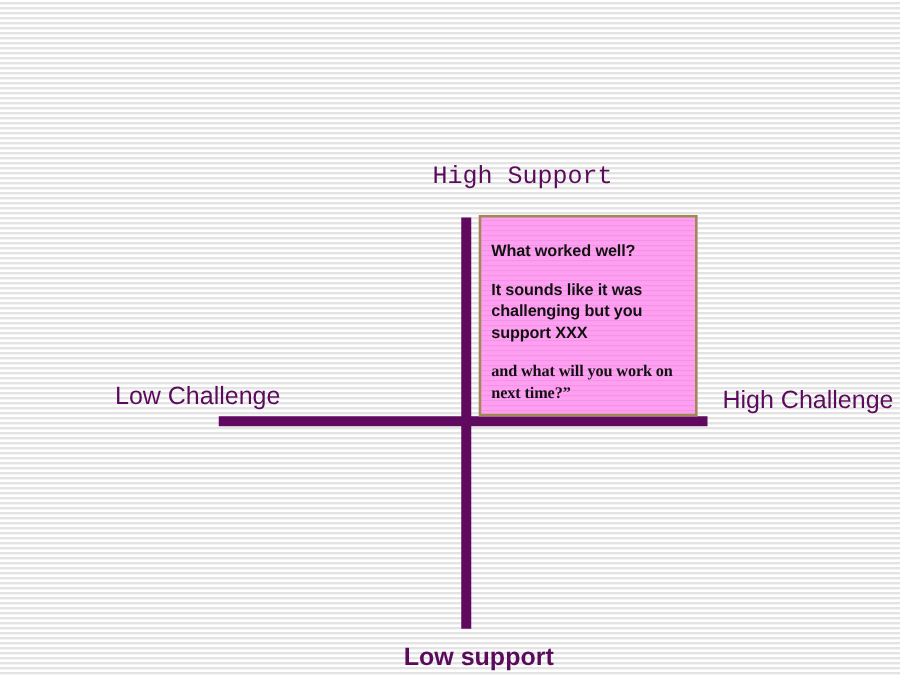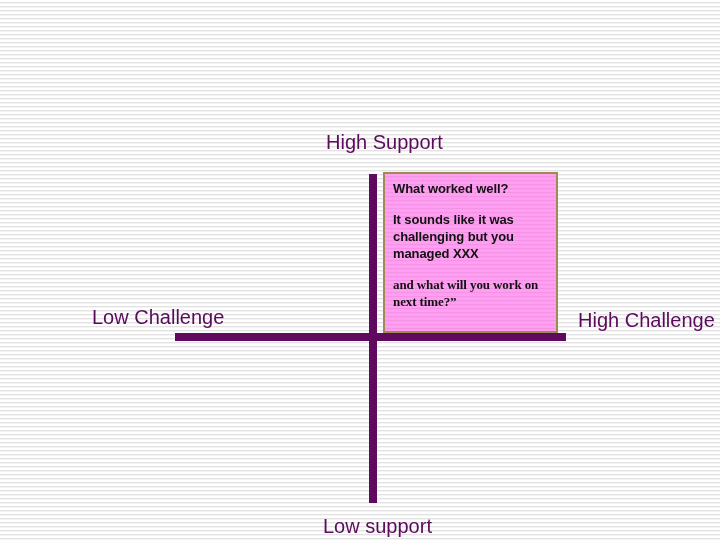--- a/index.html
+++ b/index.html
@@ -54,26 +54,28 @@
   
   .axis-label {
     position: absolute;
     color: #5b0b5b;
     font-size: 20px;
     line-height: 24px;
     white-space: nowrap;
     font-family: "Liberation Sans", sans-serif;
   }
   #label-high-support {
-    left: 326px;
+    left: 346px;
     top: 130px;
+    font-family: Liberation Mono, monospace;
   }
   #label-low-support {
     left: 323px;
     top: 514px;
+    font-weight: bold;
   }
   #label-low-challenge {
     left: 92px;
     top: 305px;
   }
   #label-high-challenge {
     left: 578px;
     top: 308px;
   }
 
@@ -89,21 +91,21 @@
     background-color: #fb9ef0;
     background-image: repeating-linear-gradient(
         to bottom,
         #ff9ff2 0px,
         #ff9ff2 2px,
         #f492e6 2px,
         #f492e6 3px,
         #fb9ef0 3px,
         #fb9ef0 4px
     );
-    padding: 6px 8px 0 8px;
+    padding: 18px 8px 0 8px;
     overflow: hidden;
   }
   .prompt-para {
     color: #111111;
     font-size: 13px;
     line-height: 17px;
     font-weight: bold;
     letter-spacing: -0.1px;
     margin: 0 0 14px 0;
     font-family: "Liberation Sans", sans-serif;
@@ -124,17 +126,17 @@
   <div class="axis-label" id="label-high-support">High Support</div>
 
   <div class="axis-label" id="label-low-support">Low support</div>
 
   <div class="axis-label" id="label-low-challenge">Low Challenge</div>
 
   <div class="axis-label" id="label-high-challenge">High Challenge</div>
 
   <div id="prompt-box">
     <p class="prompt-para">What  worked well?</p>
-    <p class="prompt-para">It sounds like it was challenging but you managed XXX</p>
+    <p class="prompt-para">It sounds like it was challenging but you support XXX</p>
     <p class="prompt-para">and what will you work on next time?”</p>
   </div>
 
 </div>
 
 </body></html>

